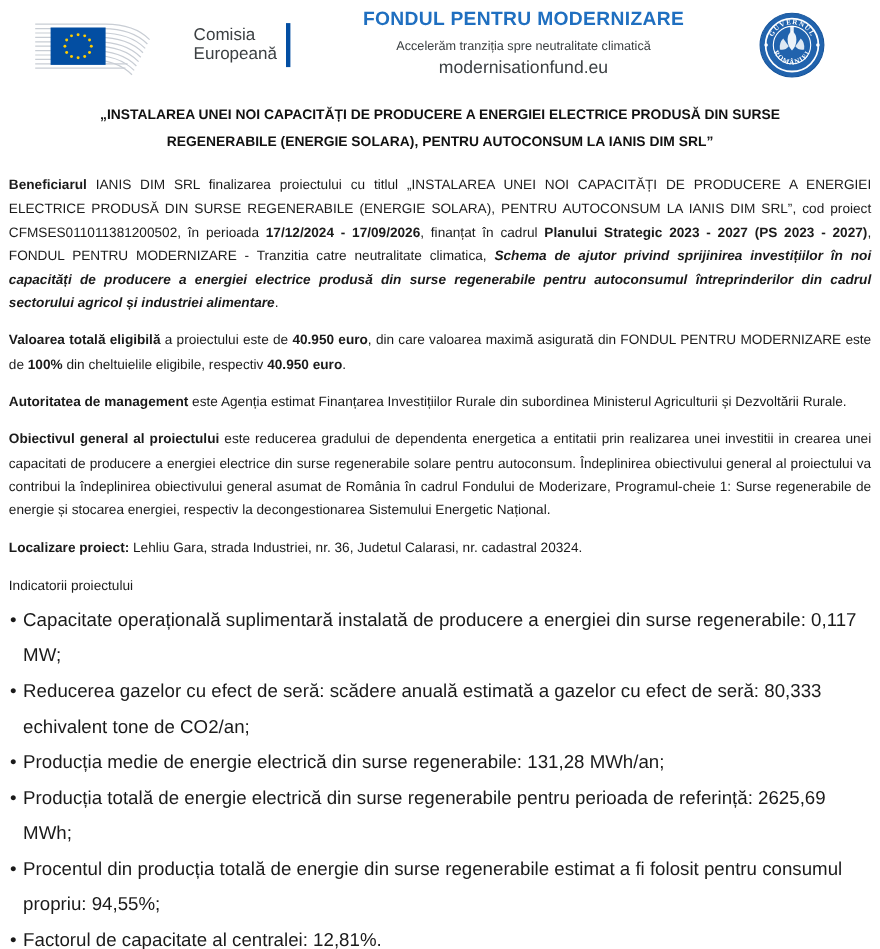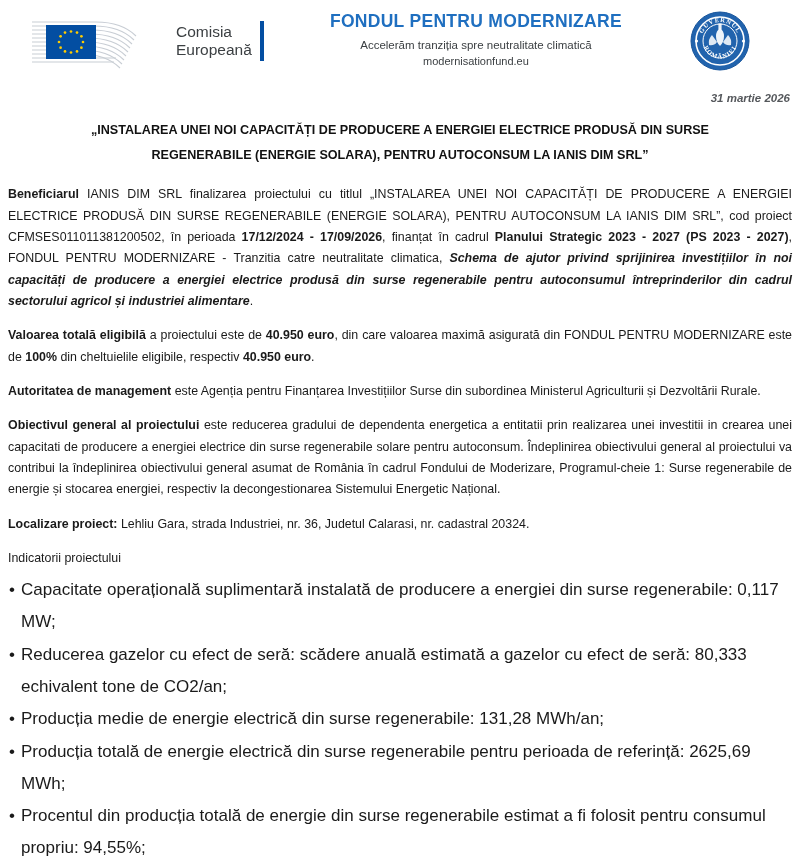--- a/index.html
+++ b/index.html
@@ -71,21 +71,21 @@
     line-height: 1.25;
   }
   .fund-sub {
     color: #3c4043;
     font-size: 11.5px;
     line-height: 1.45;
     margin-top: 5px;
   }
   .fund-url {
     color: #3c4043;
-    font-size: 11px;
+    font-size: 16px;
     line-height: 1.4;
   }
 
   .ro-seal {
     flex: 0 0 auto;
     width: 64px;
     height: 64px;
     margin-right: 24px;
   }
   .ro-seal svg { display: block; }
@@ -248,38 +248,37 @@
           <textPath href="#arcTop" startOffset="50%" text-anchor="middle">GUVERNUL</textPath>
         </text>
         <text font-family="Liberation Serif, serif" font-size="6.4" font-weight="bold" fill="#ffffff" letter-spacing="1">
           <textPath href="#arcBot" startOffset="50%" text-anchor="middle">ROMÂNIEI</textPath>
         </text>
       </svg>
     </div>
   </div>
 
 
-  <div class="date-line">31 martie 2026</div>
 
   <div class="doc-titles">
     <div class="title-2">„INSTALAREA UNEI NOI CAPACITĂȚI DE PRODUCERE A ENERGIEI ELECTRICE PRODUSĂ DIN SURSE REGENERABILE (ENERGIE SOLARA), PENTRU AUTOCONSUM LA IANIS DIM SRL”</div>
   </div>
 
   <div class="body-wrap">
 
     <p class="para">
       <b>Beneficiarul</b><span> IANIS DIM SRL finalizarea proiectului cu titlul „INSTALAREA UNEI NOI CAPACITĂȚI DE PRODUCERE A ENERGIEI ELECTRICE PRODUSĂ DIN SURSE REGENERABILE (ENERGIE SOLARA), PENTRU AUTOCONSUM LA IANIS DIM SRL”, cod proiect CFMSES011011381200502, în perioada </span><b>17/12/2024 - 17/09/2026</b><span>, finanțat în cadrul </span><b>Planului Strategic 2023 - 2027 (PS 2023 - 2027)</b><span>, FONDUL PENTRU MODERNIZARE - Tranzitia catre neutralitate climatica, </span><i class="bi">Schema de ajutor privind sprijinirea investițiilor în noi capacități de producere a energiei electrice produsă din surse regenerabile pentru autoconsumul întreprinderilor din cadrul sectorului agricol și industriei alimentare</i><span>.</span>
     </p>
 
     <p class="para">
       <b>Valoarea totală eligibilă</b><span> a proiectului este de </span><b>40.950 euro</b><span>, din care valoarea maximă asigurată din FONDUL PENTRU MODERNIZARE este de </span><b>100%</b><span> din cheltuielile eligibile, respectiv </span><b>40.950 euro</b><span>.</span>
     </p>
 
     <p class="para">
-      <b>Autoritatea de management</b><span> este Agenția pentru Finanțarea Investițiilor Surse din subordinea Ministerul Agriculturii și Dezvoltării Rurale.</span>
+      <b>Autoritatea de management</b><span> este Agenția estimat Finanțarea Investițiilor Rurale din subordinea Ministerul Agriculturii și Dezvoltării Rurale.</span>
     </p>
 
     <p class="para">
       <b>Obiectivul general al proiectului</b><span> este reducerea gradului de dependenta energetica a entitatii prin realizarea unei investitii in crearea unei capacitati de producere a energiei electrice din surse regenerabile solare pentru autoconsum. Îndeplinirea obiectivului general al proiectului va contribui la îndeplinirea obiectivului general asumat de România în cadrul Fondului de Moderizare, Programul-cheie 1: Surse regenerabile de energie și stocarea energiei, respectiv la decongestionarea Sistemului Energetic Național.</span>
     </p>
 
     <p class="para">
       <b>Localizare proiect:</b><span> Lehliu Gara, strada Industriei, nr. 36, Judetul Calarasi, nr. cadastral 20324.</span>
     </p>
 

